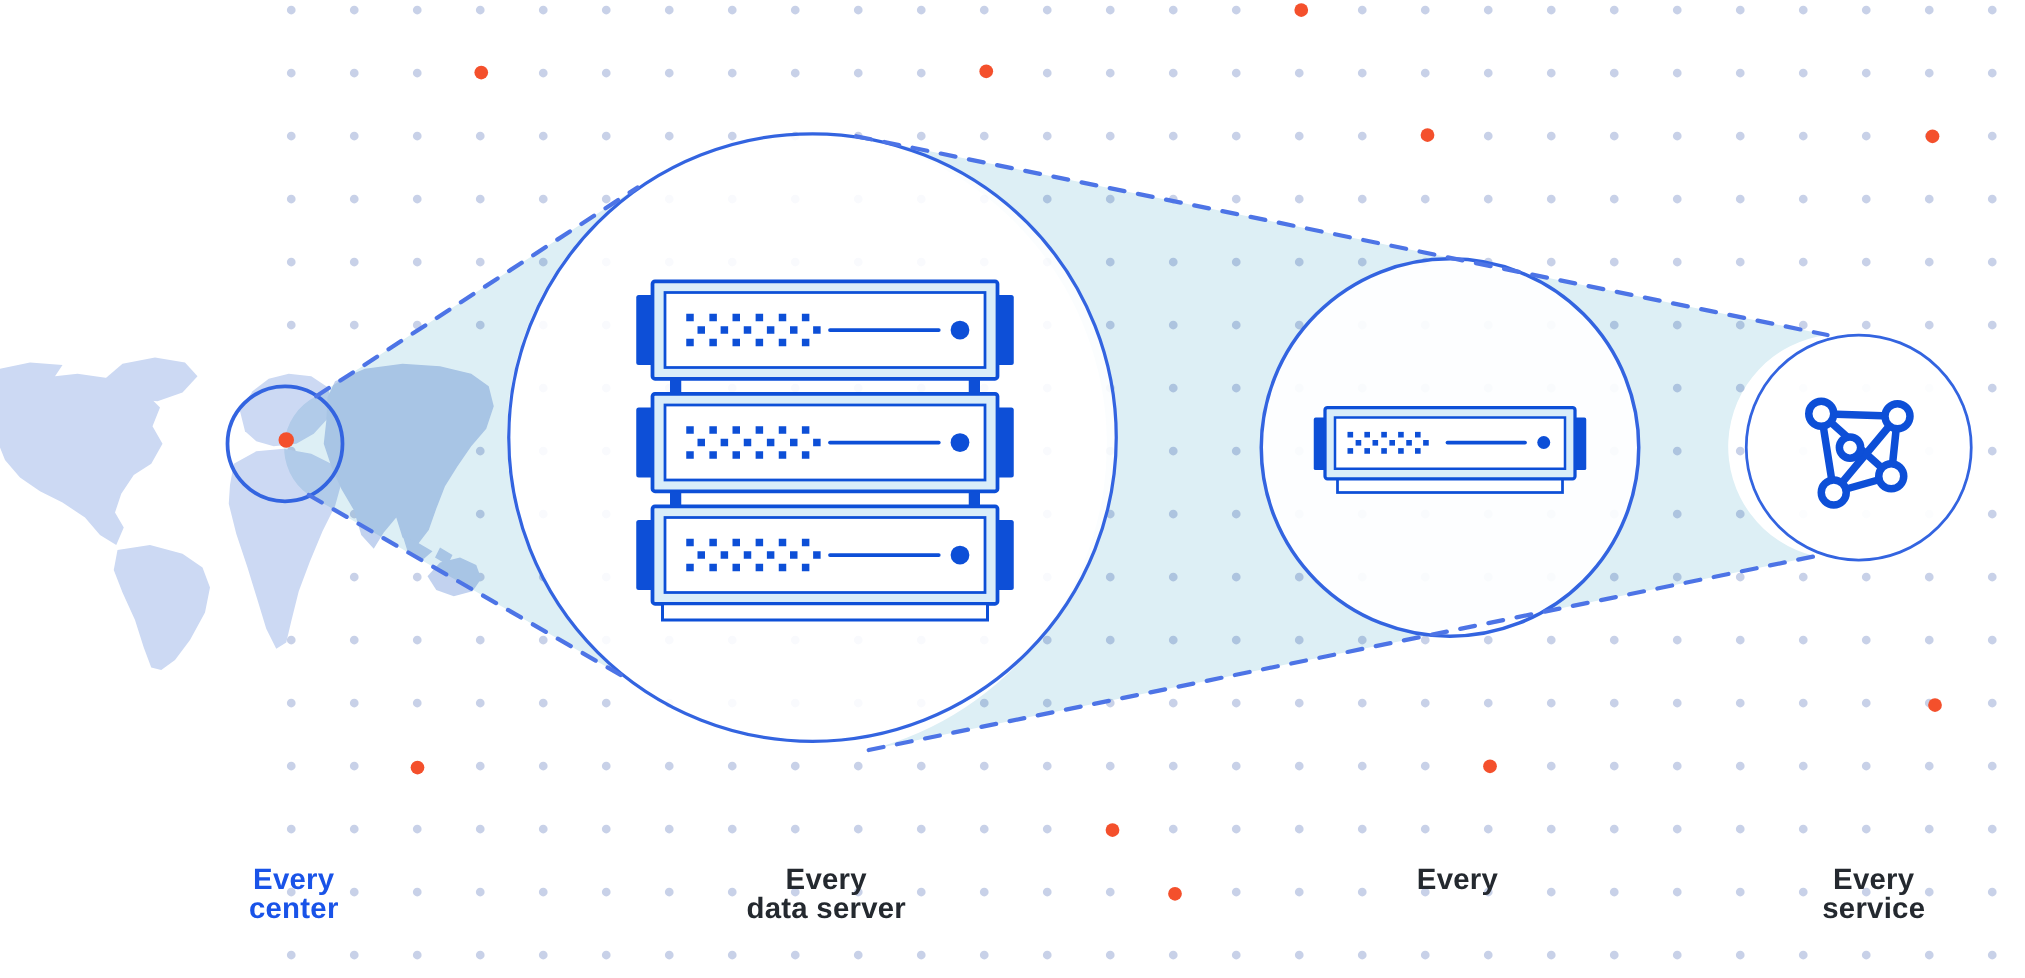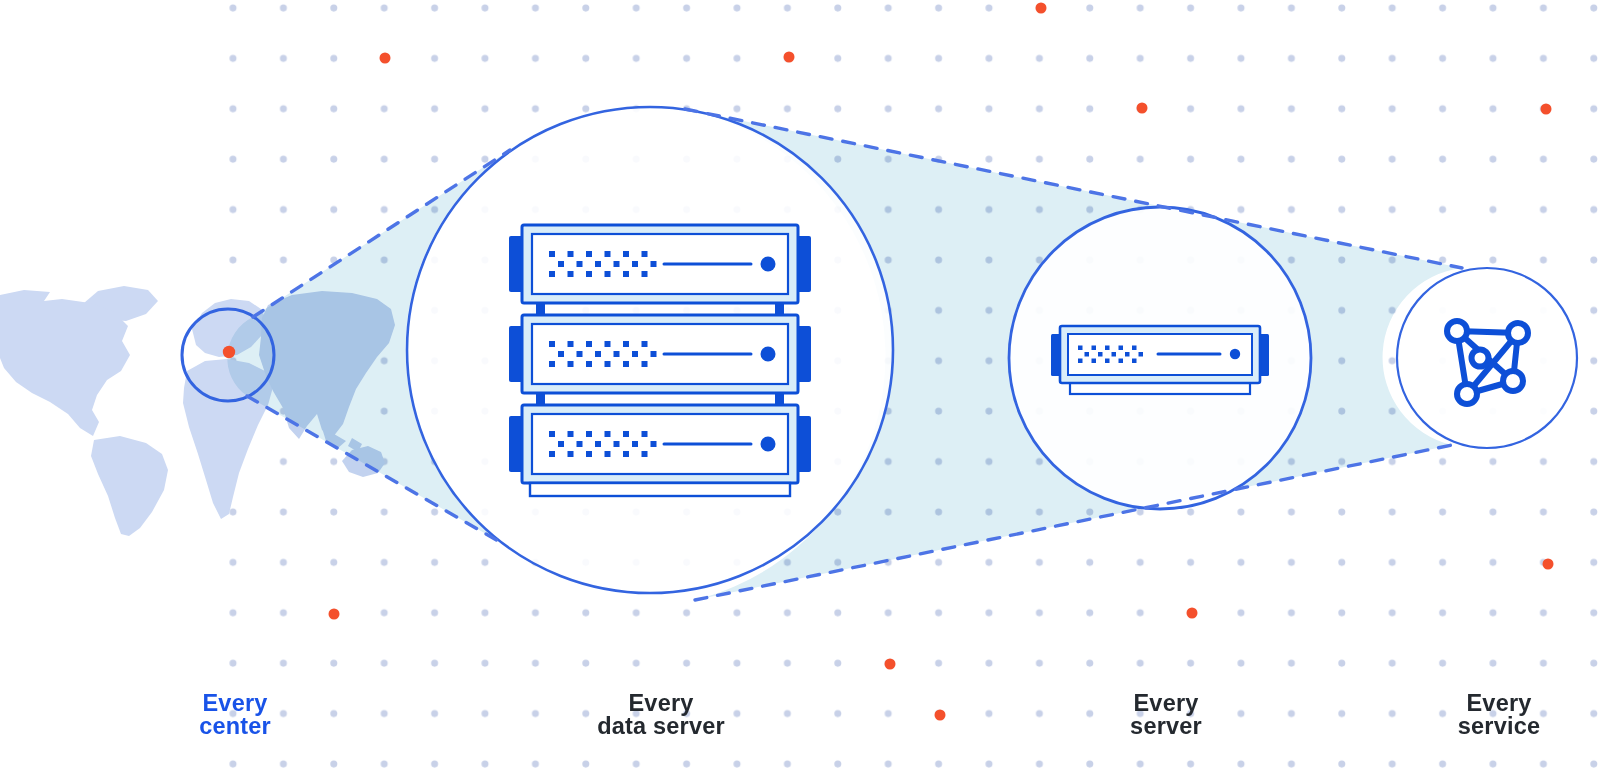--- a/index.html
+++ b/index.html
@@ -162,20 +162,19 @@
 <div class="stage-label blue" style="left:85px;top:692px">
   <div>Every</div>
   <div>center</div>
 </div>
 <div class="stage-label" style="left:511px;top:692px">
   <div>Every</div>
   <div>data server</div>
 </div>
 <div class="stage-label" style="left:1016px;top:692px">
   <div>Every</div>
-  <div>server</div>
 </div>
 <div class="stage-label" style="left:1349px;top:692px">
   <div>Every</div>
   <div>service</div>
 </div>
 
 </div>
 
 </body></html>

